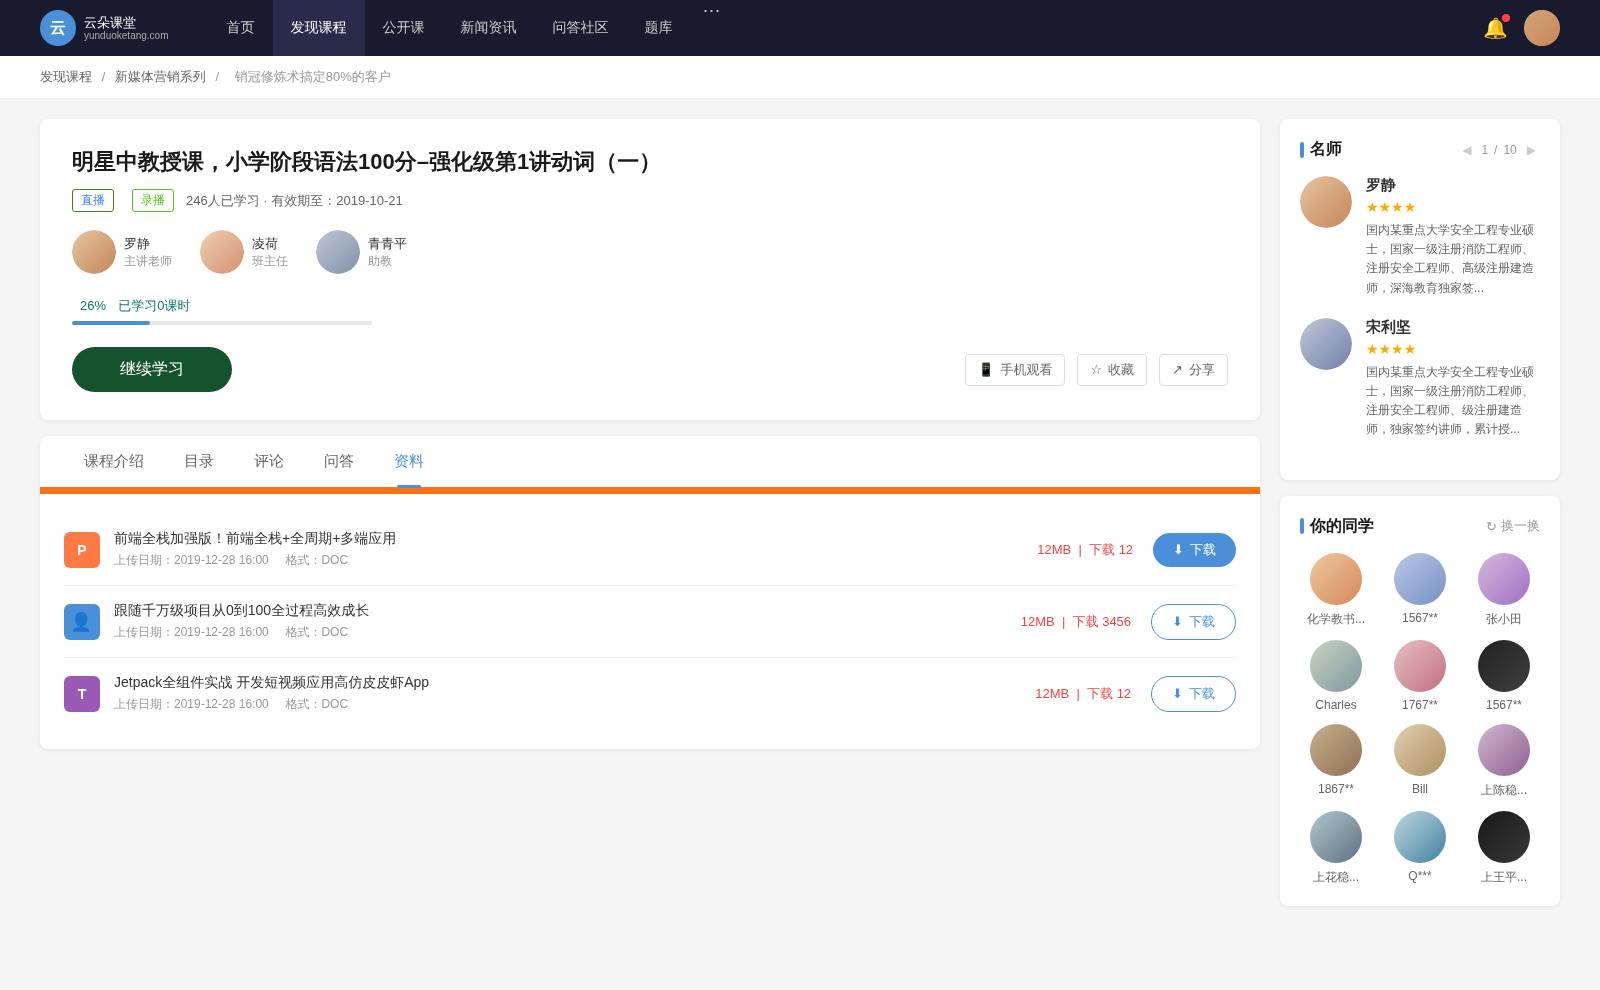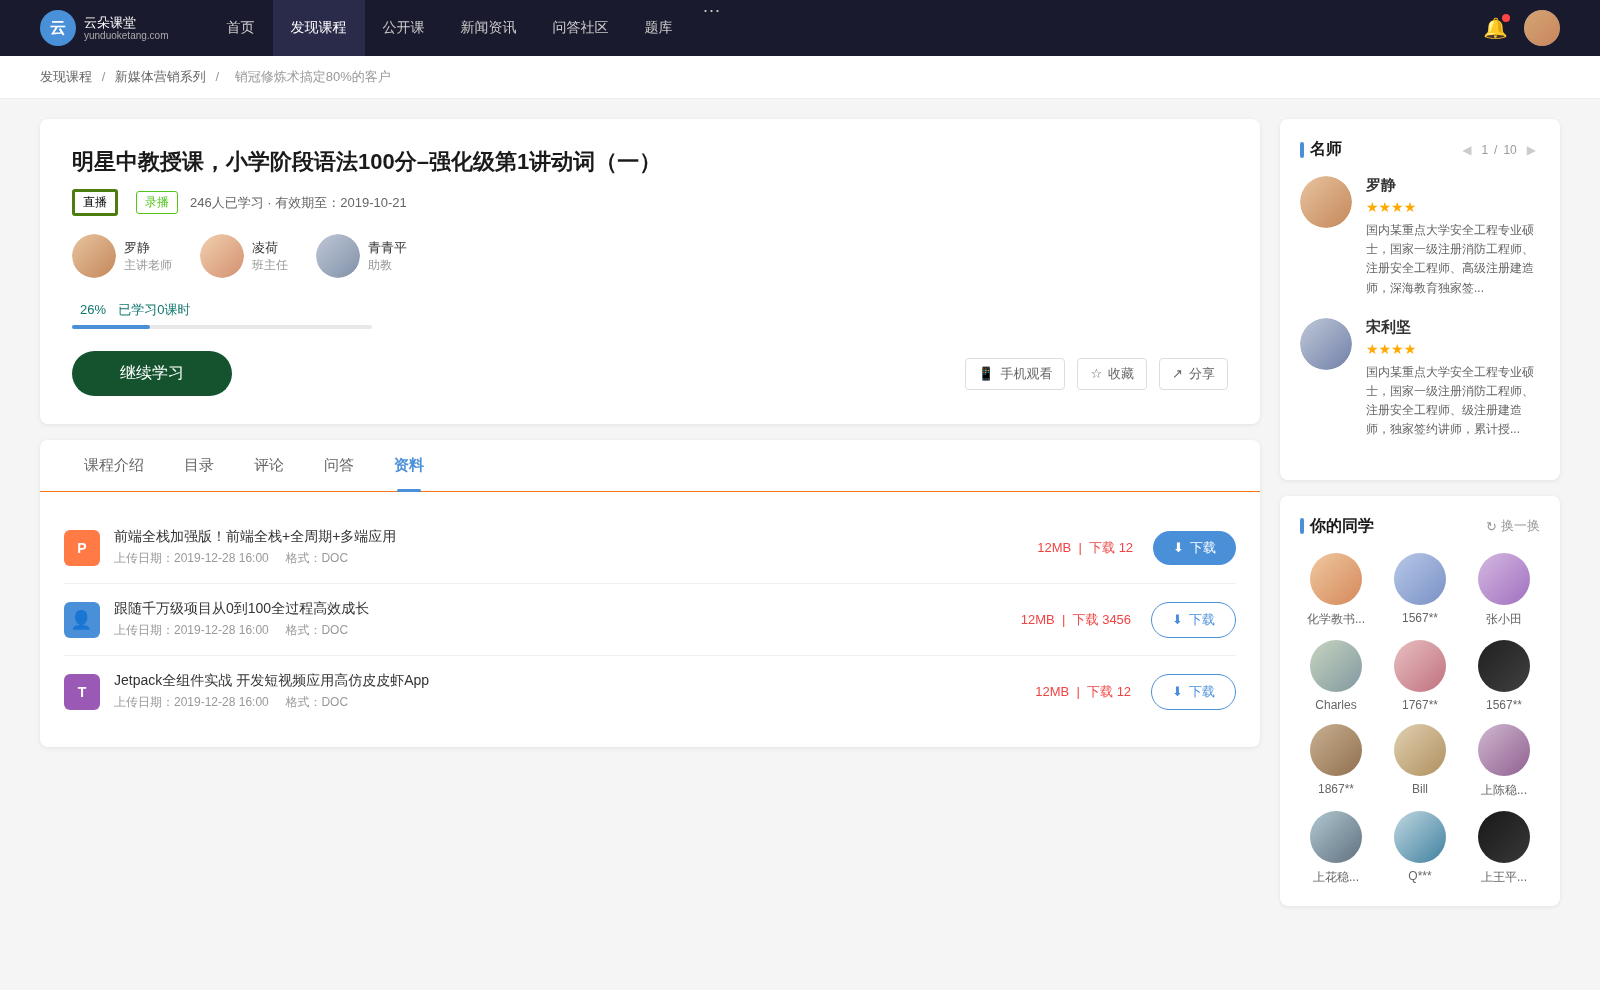--- a/index.html
+++ b/index.html
@@ -29,21 +29,21 @@
     
     .main { padding: 20px 40px; display: flex; gap: 20px; max-width: 1600px; }
     .content-left { flex: 1; min-width: 0; }
     .content-right { width: 280px; flex-shrink: 0; }
 
     
     .course-card { background: white; border-radius: 8px; padding: 28px 32px; margin-bottom: 16px; box-shadow: 0 1px 4px rgba(0,0,0,0.08); }
     .course-title { font-size: 22px; font-weight: bold; color: #1a1a1a; margin-bottom: 12px; }
     .course-meta { display: flex; align-items: center; gap: 12px; margin-bottom: 18px; color: #666; font-size: 13px; }
     .badge { padding: 2px 8px; border-radius: 3px; font-size: 12px; font-weight: 500; }
-    .badge-live { border: 3px solid #4d7c0f; color: #000000; }
+    .badge-live { border: 1px solid #4d7c0f; color: #3b82f6; }
     .badge-rec { border: 1px solid #52c41a; color: #52c41a; margin-left: 6px; }
     .teachers { display: flex; gap: 28px; margin-bottom: 22px; }
     .teacher { display: flex; align-items: center; gap: 8px; }
     .teacher-avatar { width: 44px; height: 44px; border-radius: 50%; overflow: hidden; }
     .t1 { background: linear-gradient(135deg, #e8c4a0, #c4875a); }
     .t2 { background: linear-gradient(135deg, #f0d0b0, #d49070); }
     .t3 { background: linear-gradient(135deg, #c0c8d8, #8090a8); }
     .teacher-info { }
     .teacher-name { font-size: 13px; color: #333; }
     .teacher-role { font-size: 12px; color: #999; }
@@ -52,23 +52,23 @@
     .progress-label span { font-size: 13px; color: #0f766e; font-weight: normal; margin-left: 8px; }
     .progress-bar-bg { height: 4px; background: #e8e8e8; border-radius: 2px; width: 300px; }
     .progress-bar-fill { height: 4px; background: #4a90d9; border-radius: 2px; width: 26%; }
     .course-actions { display: flex; align-items: center; gap: 16px; }
     .btn-study { background: #14532d; color: white; border: none; border-radius: 24px; padding: 12px 48px; font-size: 16px; cursor: pointer; font-weight: 500; }
     .action-btns { margin-left: auto; display: flex; gap: 12px; }
     .action-btn { display: flex; align-items: center; gap: 6px; color: #666; font-size: 13px; cursor: pointer; padding: 6px 12px; border: 1px solid #ddd; border-radius: 4px; background: white; }
 
     
     .tabs-card { background: white; border-radius: 8px; box-shadow: 0 1px 4px rgba(0,0,0,0.08); }
-    .tabs-header { display: flex; border-bottom: 1px solid #f97316; padding: 0 24px; }
+    .tabs-header { display: flex; border-bottom: 7px solid #f97316; padding: 0 24px; }
     .tab { padding: 16px 20px; font-size: 15px; color: #666; cursor: pointer; position: relative; }
-    .tab.active { color: #4a90d9; font-weight: 700; }
+    .tab.active { color: #4a90d9; font-weight: 400; }
     .tab.active::after { content: ''; position: absolute; bottom: -1px; left: 50%; transform: translateX(-50%); width: 24px; height: 3px; background: #4a90d9; border-radius: 2px; }
     .tabs-content { padding: 20px 24px; }
 
     
     .file-item { display: flex; align-items: center; padding: 16px 0; border-bottom: 1px solid #f0f0f0; }
     .file-item:last-child { border-bottom: none; }
     .file-icon { width: 36px; height: 36px; border-radius: 6px; display: flex; align-items: center; justify-content: center; color: white; font-size: 14px; font-weight: bold; margin-right: 14px; flex-shrink: 0; }
     .file-icon-p { background: #ff7a45; }
     .file-icon-u { background: #4a90d9; }
     .file-icon-t { background: #9b59b6; }

